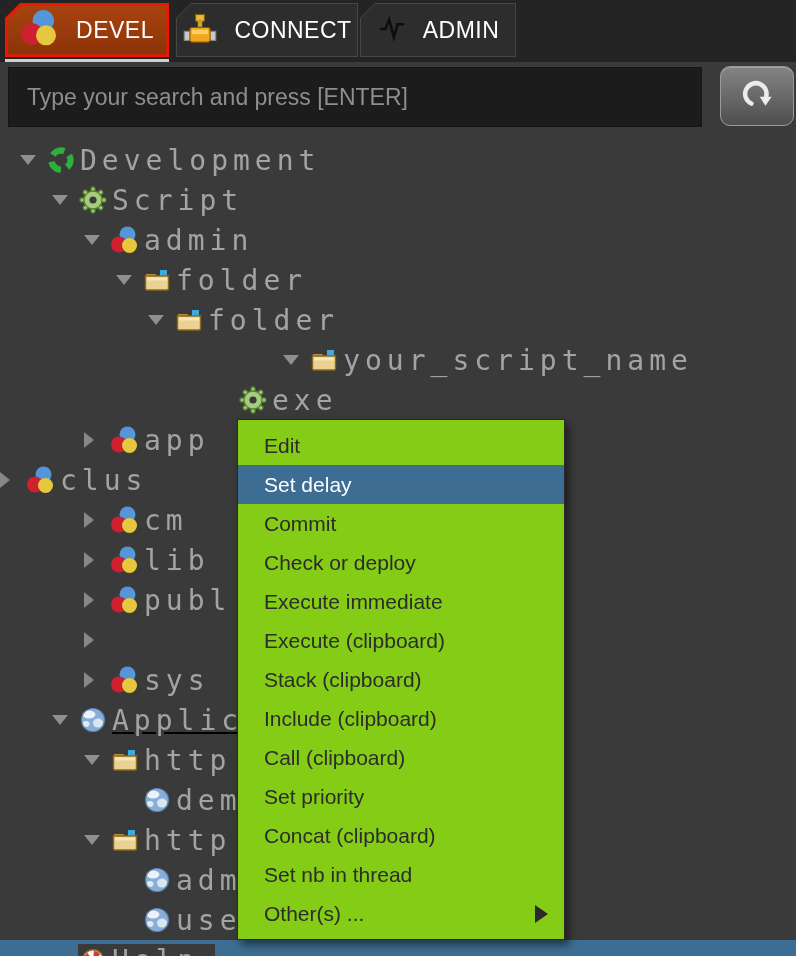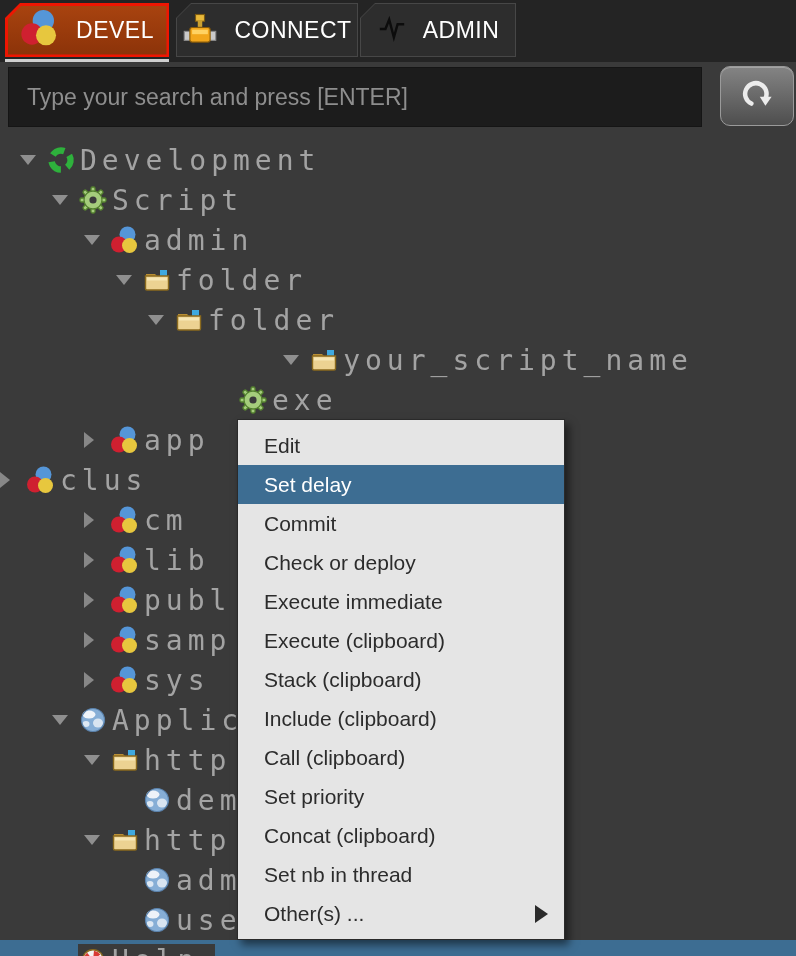--- a/index.html
+++ b/index.html
@@ -28,21 +28,21 @@
   .exp{width:26px;flex:0 0 26px;display:flex;align-items:center;}
   .tri-exp{width:0;height:0;border-left:8px solid transparent;border-right:8px solid transparent;border-top:10px solid #8f8f8f;}
   .tri-col{width:0;height:0;border-top:8px solid transparent;border-bottom:8px solid transparent;border-left:10px solid #878787;}
   .ticon{width:30px;height:30px;flex:0 0 30px;margin-right:4px;}
   .ticon svg{display:block;}
   .tlabel{color:#a3a3a3;font-family:"DejaVu Sans Mono",monospace;font-size:28px;letter-spacing:5px;}
   .trow.selected{background:#3d6d92;}
   .trow.selected .labelwrap{background:#3a3a3a;display:flex;align-items:center;padding-right:16px;}
   .labelwrap{display:flex;align-items:center;}
   
-  .menu{position:absolute;left:237px;top:419px;width:328px;box-sizing:border-box;background:#e5e5e5;
+  .menu{position:absolute;left:237px;top:419px;width:328px;box-sizing:border-box;background:#84cc16;
     border:1px solid #2a2a2a;padding:6px 0;z-index:10;box-shadow:4px 5px 8px rgba(0,0,0,.5);}
   .mitem{height:39px;display:flex;align-items:center;padding:0 16px 0 26px;font-size:21px;color:#2c2c2c;cursor:default;}
   .mitem.hl{background:#3d6d92;color:#fff;}
   .mitem .mlabel{flex:1;}
   .subarrow{width:0;height:0;border-top:9px solid transparent;border-bottom:9px solid transparent;border-left:13px solid #2a2a2a;}
 </style>
 </head>
 <body>
 
 <div class="tabbar">
@@ -280,47 +280,37 @@
             <circle cx="19.5" cy="20.5" r="7.5" fill="#e7c73e"></circle>
           </svg>
         </span>
       <span class="tlabel">publ</span>
     </span>
   </div>
     <div class="trow" style="padding-left: 84px;">
     <span class="exp">
         <span class="tri-col"></span>
       </span>
-    <span class="labelwrap">
-      <span class="ticon">
-          <svg width="30" height="30" viewBox="0 0 30 30">
-            <circle cx="17.5" cy="9.5" r="8" fill="#5596d8"></circle>
-            <circle cx="9" cy="19.5" r="8" fill="#cf2030"></circle>
-            <circle cx="19.5" cy="20.5" r="7.5" fill="#e7c73e"></circle>
-          </svg>
-        </span>
-      <span class="tlabel">samp</span>
-    </span>
   </div>
     <div class="trow" style="padding-left: 84px;">
     <span class="exp">
         <span class="tri-col"></span>
       </span>
     <span class="labelwrap">
       <span class="ticon">
           <svg width="30" height="30" viewBox="0 0 30 30">
             <circle cx="17.5" cy="9.5" r="8" fill="#5596d8"></circle>
             <circle cx="9" cy="19.5" r="8" fill="#cf2030"></circle>
             <circle cx="19.5" cy="20.5" r="7.5" fill="#e7c73e"></circle>
           </svg>
         </span>
       <span class="tlabel">sys</span>
     </span>
   </div>
-    <div class="trow" style="padding-left: 52px;">
+    <div class="trow" style="padding-left: 52px; text-decoration: underline;">
     <span class="exp">
         <span class="tri-exp"></span>
       </span>
     <span class="labelwrap">
       <span class="ticon">
           <svg width="30" height="30" viewBox="0 0 30 30">
             <circle cx="15" cy="15" r="11.5" fill="#86aed6"></circle>
             <ellipse cx="11" cy="9.5" rx="6.5" ry="4" fill="#eef3f9"></ellipse>
             <ellipse cx="20" cy="18" rx="5" ry="4.5" fill="#d9e5f1"></ellipse>
             <ellipse cx="8" cy="19" rx="3.5" ry="3" fill="#dde8f3"></ellipse>

